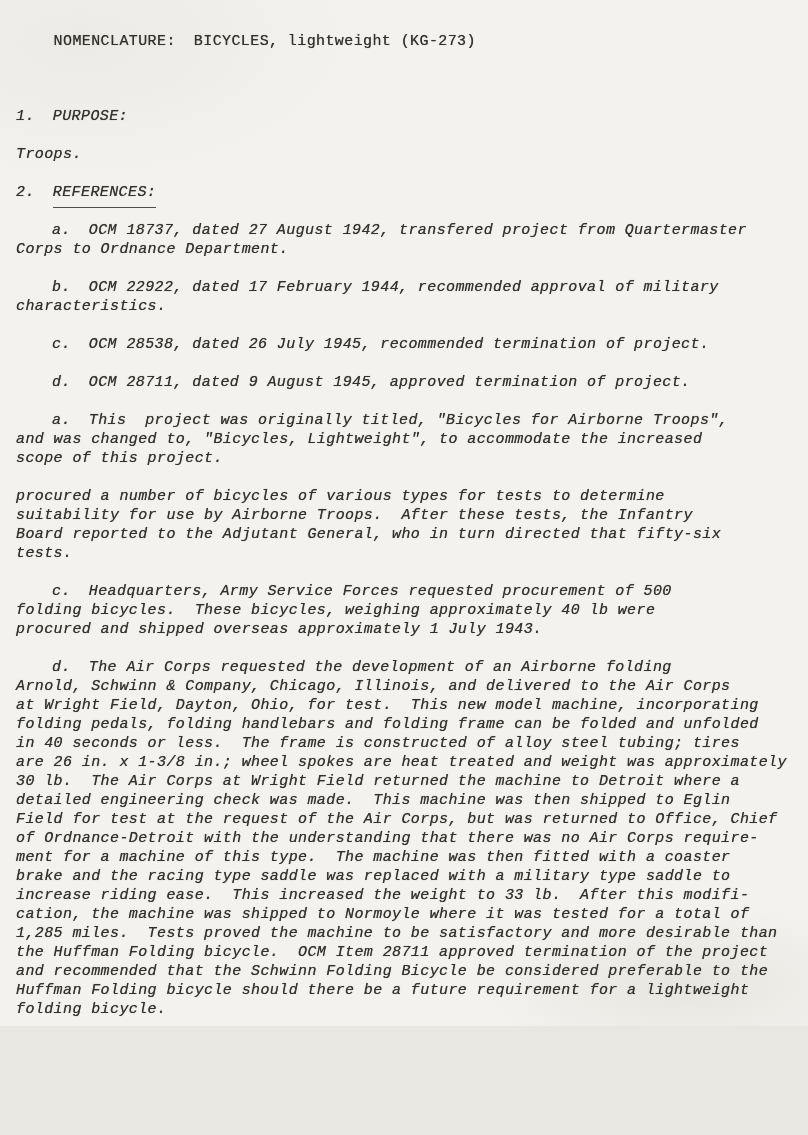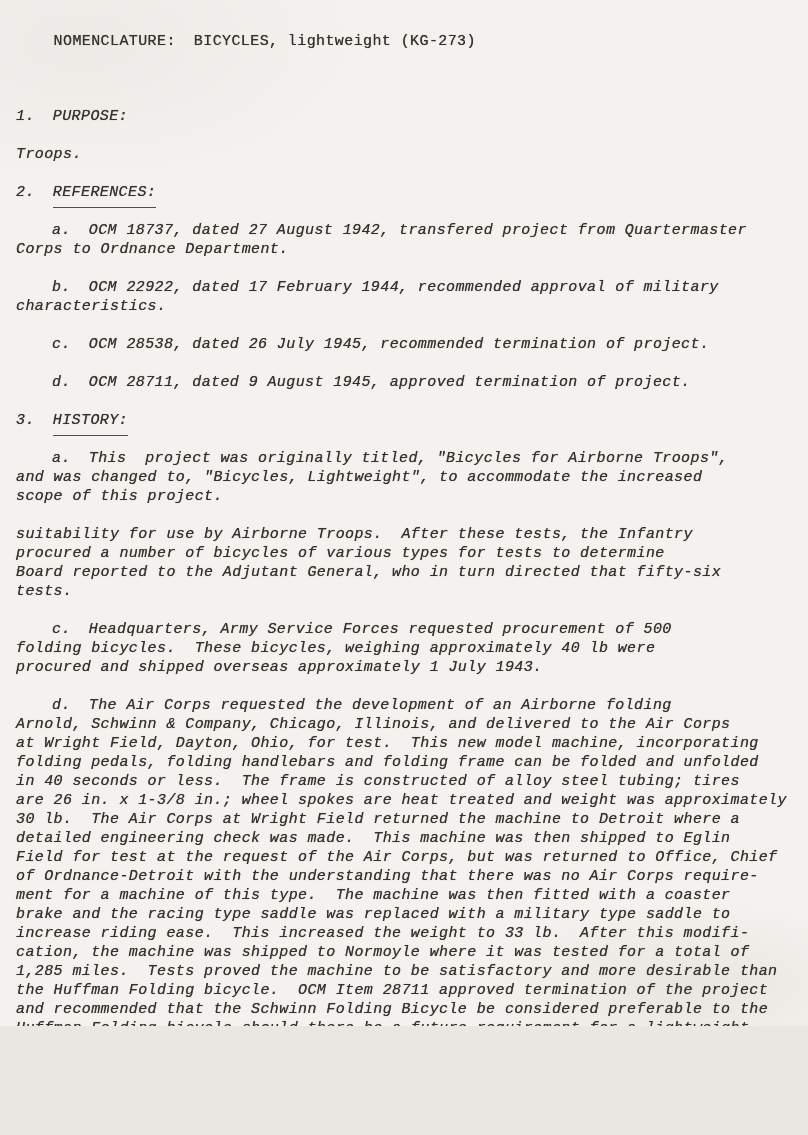--- a/index.html
+++ b/index.html
@@ -64,29 +64,28 @@
           <div class="line"><span>characteristics.</span></div>
         </div>
         <div class="paragraph">
           <div class="line"><span class="gap4"></span><span>c.</span><span class="gap2"></span><span>OCM 28538, dated 26 July 1945, recommended termination of project.</span></div>
         </div>
         <div class="paragraph">
           <div class="line"><span class="gap4"></span><span>d.</span><span class="gap2"></span><span>OCM 28711, dated 9 August 1945, approved termination of project.</span></div>
         </div>
       </div>
       <div class="section">
-        <div class="line"><span>3.</span><span class="gap2"></span><span class="underlined">HISTORY:</span></div>
         <div class="paragraph">
           <div class="line"><span class="gap4"></span><span>a.</span><span class="gap2"></span><span>This  project was originally titled, "Bicycles for Airborne Troops",</span></div>
           <div class="line"><span>and was changed to, "Bicycles, Lightweight", to accommodate the increased</span></div>
           <div class="line"><span>scope of this project.</span></div>
         </div>
         <div class="paragraph">
+          <div class="line"><span>procured a number of bicycles of various types for tests to determine</span></div>
           <div class="line"><span>suitability for use by Airborne Troops.  After these tests, the Infantry</span></div>
-          <div class="line"><span>procured a number of bicycles of various types for tests to determine</span></div>
           <div class="line"><span>Board reported to the Adjutant General, who in turn directed that fifty-six</span></div>
           <div class="line"><span>tests.</span></div>
         </div>
         <div class="paragraph">
           <div class="line"><span class="gap4"></span><span>c.</span><span class="gap2"></span><span>Headquarters, Army Service Forces requested procurement of 500</span></div>
           <div class="line"><span>folding bicycles.  These bicycles, weighing approximately 40 lb were</span></div>
           <div class="line"><span>procured and shipped overseas approximately 1 July 1943.</span></div>
         </div>
         <div class="paragraph">
           <div class="line"><span class="gap4"></span><span>d.</span><span class="gap2"></span><span>The Air Corps requested the development of an Airborne folding</span></div>

